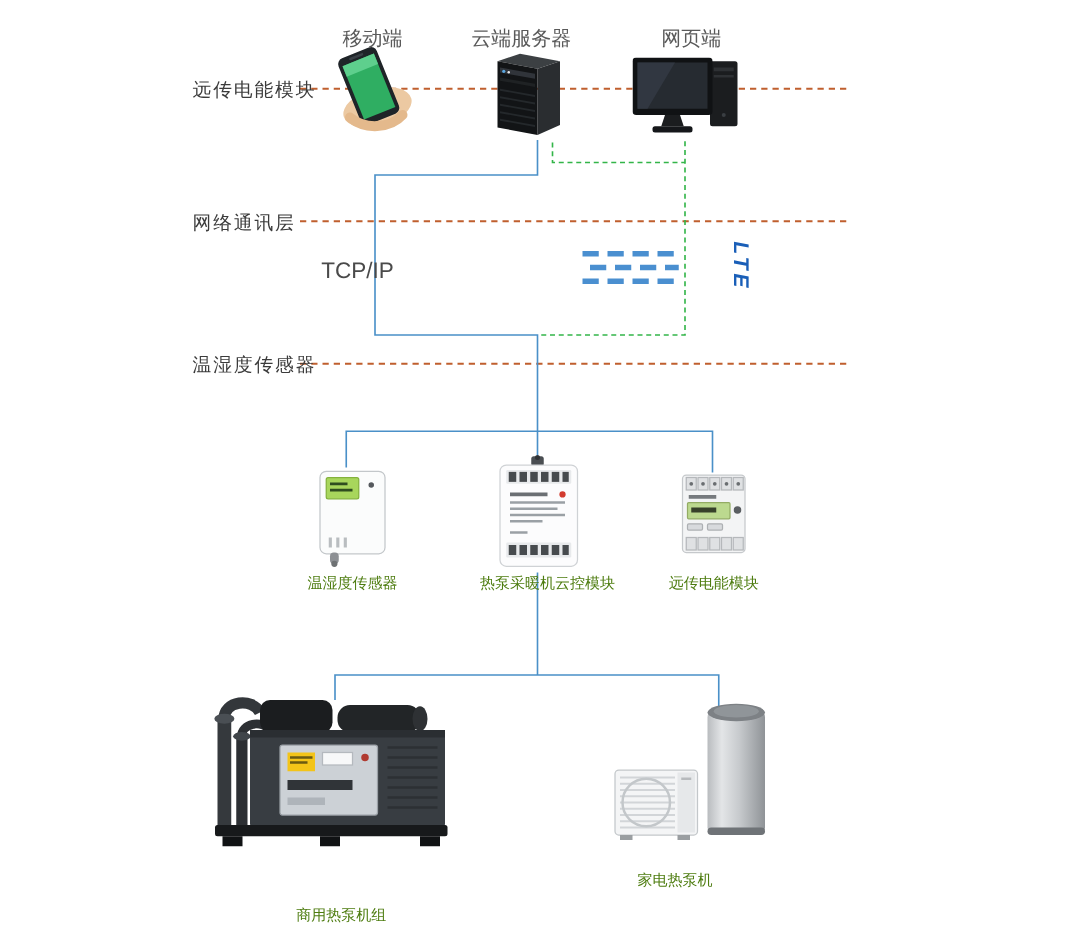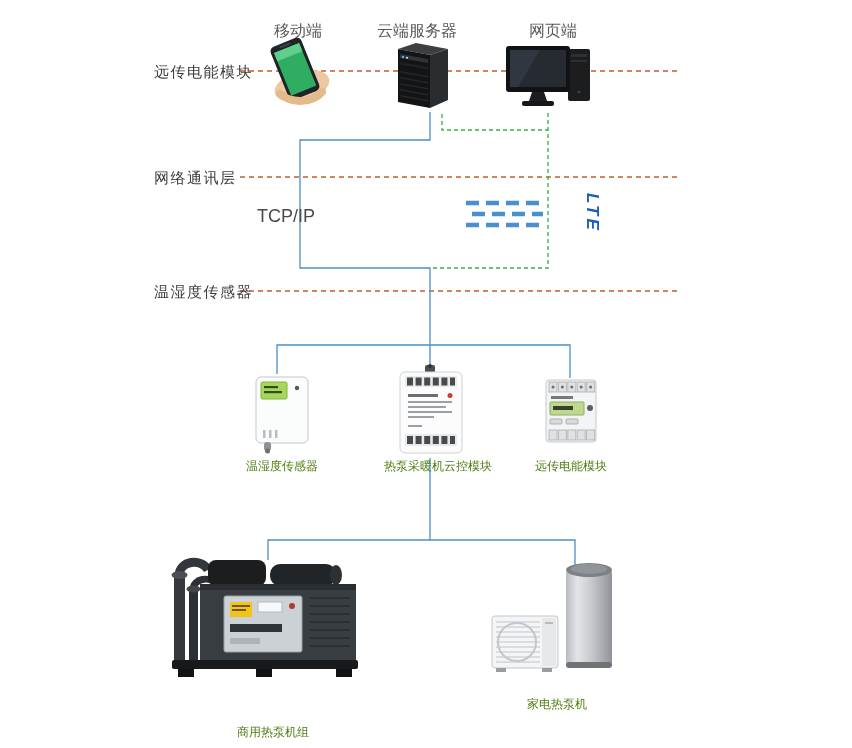--- a/index.html
+++ b/index.html
@@ -232,15 +232,15 @@
       <line x1="6" y1="106" x2="50" y2="106"></line>
     </g>
     <circle cx="27" cy="86" r="19" fill="none" stroke="#c3c7ca" stroke-width="2"></circle>
     <rect x="52" y="62" width="14" height="48" fill="#e6e8ea"></rect>
     <rect x="55" y="66" width="8" height="2" fill="#b7babd"></rect>
     <rect x="6" y="112" width="10" height="4" fill="#9a9ea1"></rect>
     <rect x="52" y="112" width="10" height="4" fill="#9a9ea1"></rect>
   </svg>
 
   <div class="mod-label" style="left:212px; top:724px; width:122px;">商用热泵机组</div>
-  <div class="mod-label" style="left:496px; top:696px; width:122px;">家电热泵机</div>
+  <div class="mod-label" style="left:479px; top:696px; width:122px;">家电热泵机</div>
 
 </div>
 
 </body></html>

